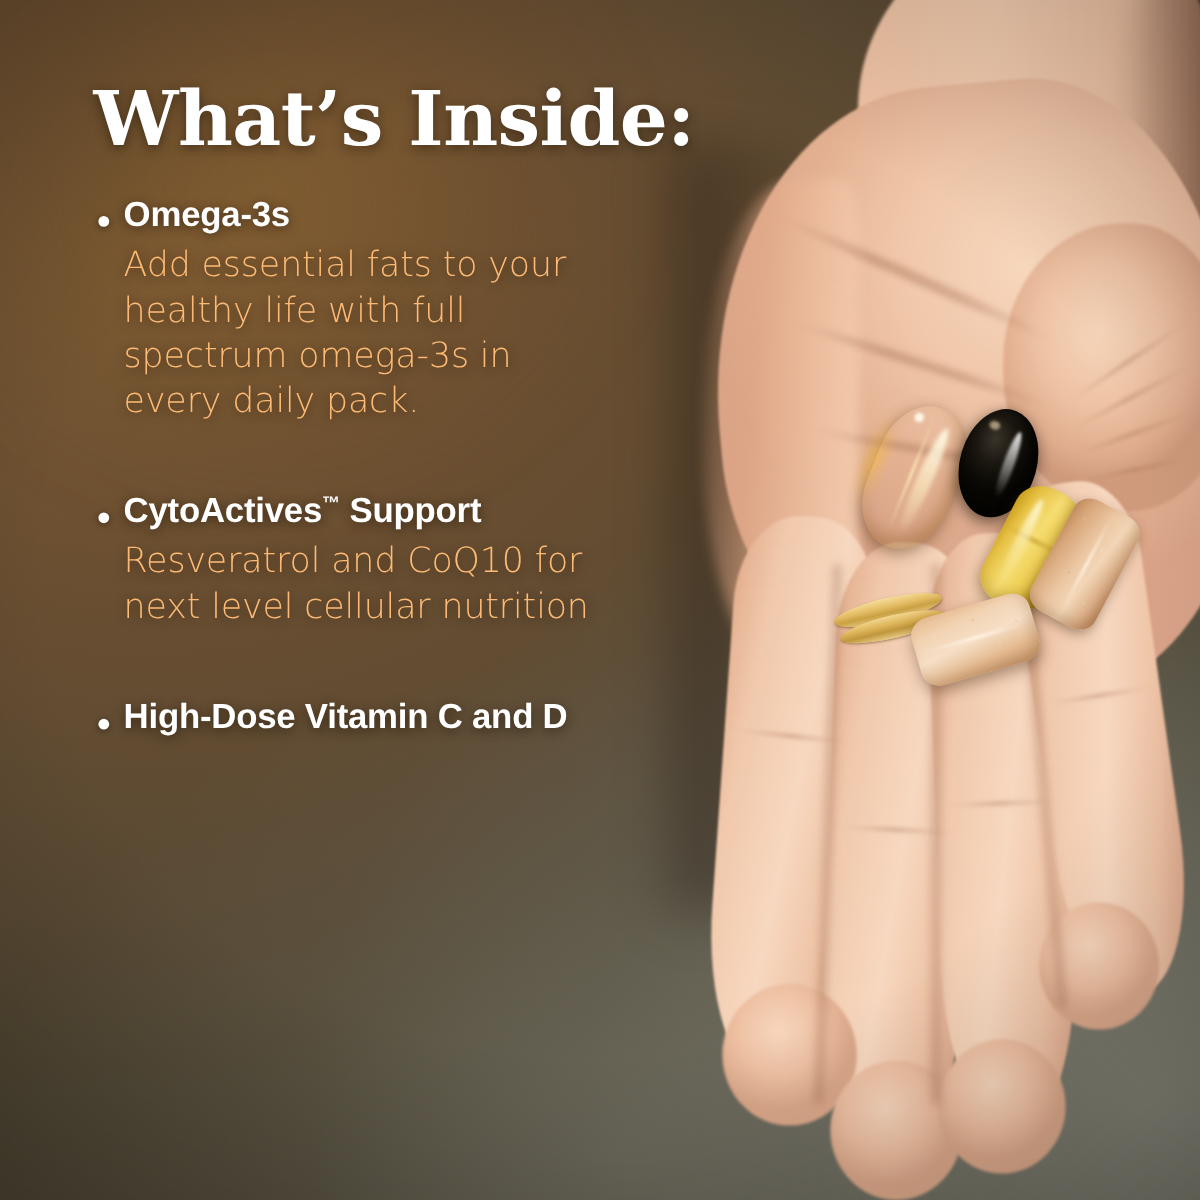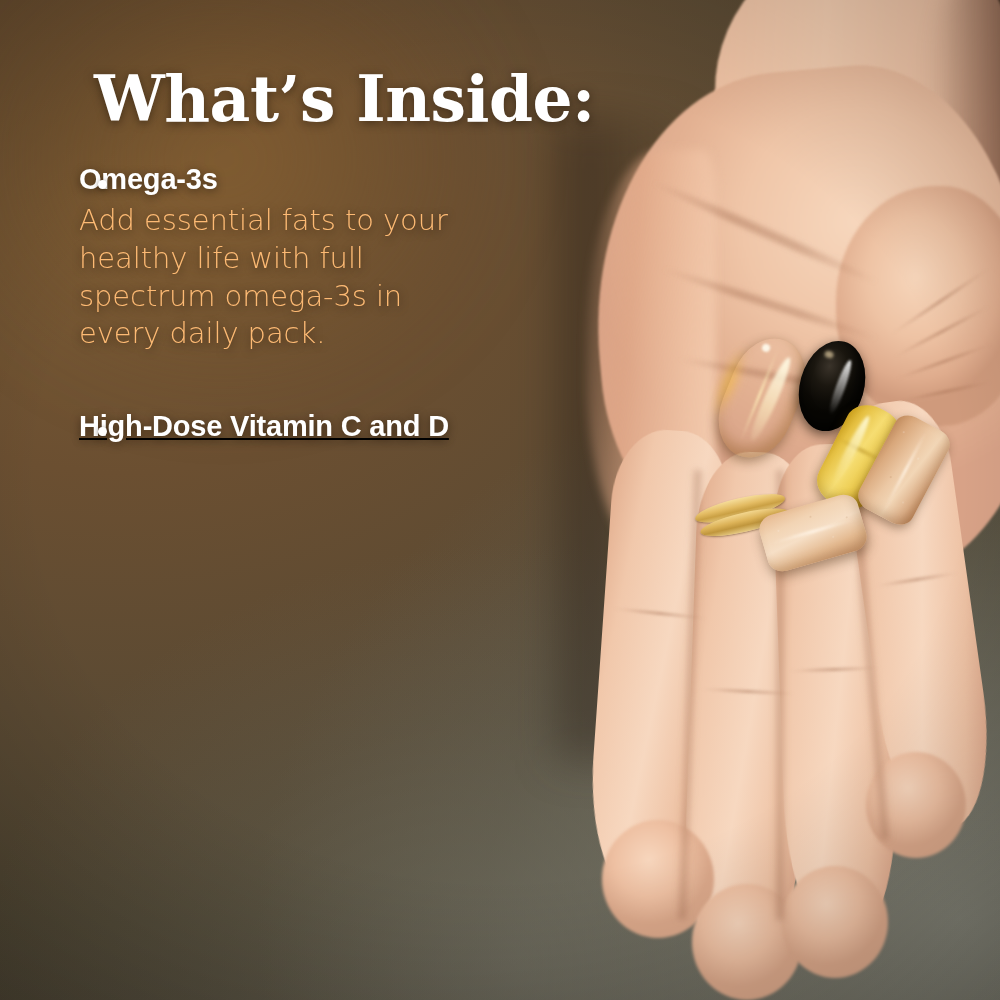--- a/index.html
+++ b/index.html
@@ -260,38 +260,38 @@
     position:absolute;inset:0;border-radius:16px/14px;opacity:.34;
     background:
       radial-gradient(1.5px 1.5px at 18% 30%, rgba(255,255,255,.7), rgba(0,0,0,0)),
       radial-gradient(1.5px 1.5px at 52% 22%, rgba(150,96,54,.55), rgba(0,0,0,0)),
       radial-gradient(1.5px 1.5px at 68% 66%, rgba(255,255,255,.6), rgba(0,0,0,0)),
       radial-gradient(1.5px 1.5px at 86% 40%, rgba(150,96,54,.5), rgba(0,0,0,0));
   }
 
   
   .content{
-    position:absolute;left:16px;top:0;width:640px;height:920px;
+    position:absolute;left:0;top:0;width:640px;height:920px;
     padding:0;
   }
   .heading{
     position:absolute;left:78px;top:66px;
     font-family:"DejaVu Serif","Liberation Serif",serif;
     font-weight:700;
     font-size:63px;
     line-height:1.06;
     letter-spacing:-.5px;
     color:#ffffff;
     text-shadow:0 2px 10px rgba(30,18,8,.55);
     white-space:nowrap;
   }
 
   .bullets{position:absolute;left:0;top:162px;width:620px;}
-  .bullet{position:relative;padding-left:63px;margin-bottom:56px;}
-  .bullet:last-child{margin-bottom:16px;text-decoration:underline;}
+  .bullet{position:relative;padding-left:103px;margin-bottom:56px;}
+  .bullet:last-child{margin-bottom:16px;}
 
   .dot{
     position:absolute;left:82px;top:18px;
     width:9px;height:9px;border-radius:50%;
     background:#ffffff;
     box-shadow:0 1px 5px rgba(30,18,8,.55);
   }
   .b-title{
     font-family:"Liberation Sans",sans-serif;
     font-weight:700;
@@ -415,20 +415,26 @@
 
       <div class="bullet">
         <span class="dot"></span>
         <p class="b-title">Omega-3s</p>
         <p class="b-body">Add essential fats to your
 healthy life with full
 spectrum omega-3s in
 every daily pack.</p>
       </div>
 
+      <div class="bullet">
+        <span class="dot"></span>
+        <p class="b-title"><span>CytoActives</span><span class="tm">™</span><span> Support</span></p>
+        <p class="b-body">Resveratrol and CoQ10 for
+next level cellular nutrition</p>
+      </div>
 
       <div class="bullet">
         <span class="dot"></span>
         <p class="b-title">High-Dose Vitamin C and D</p>
       </div>
 
     </div>
   </div>
 
 </div>

